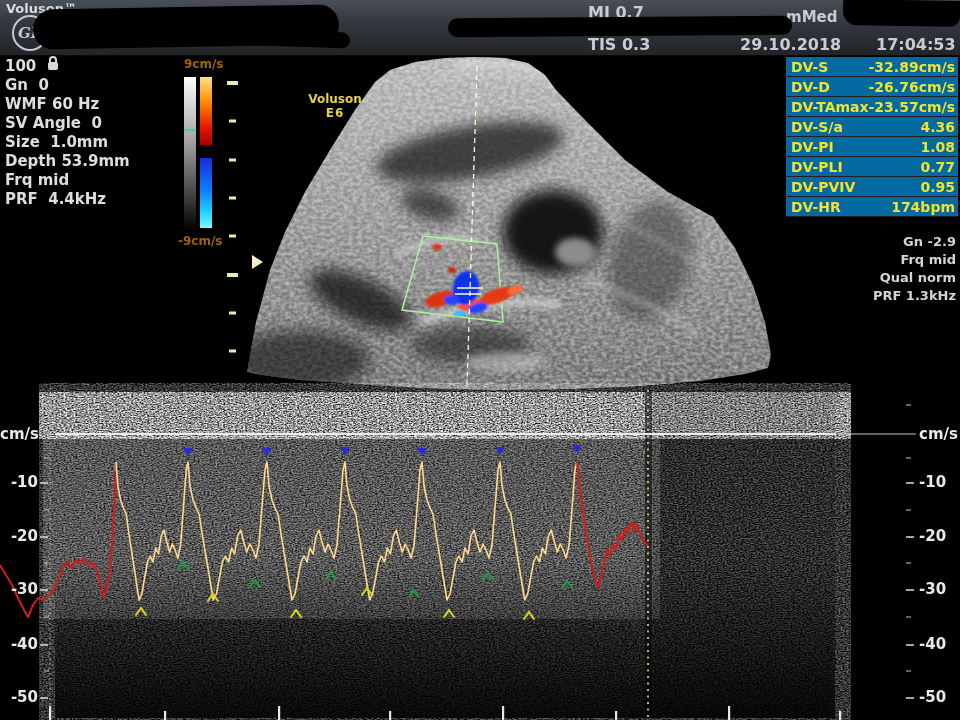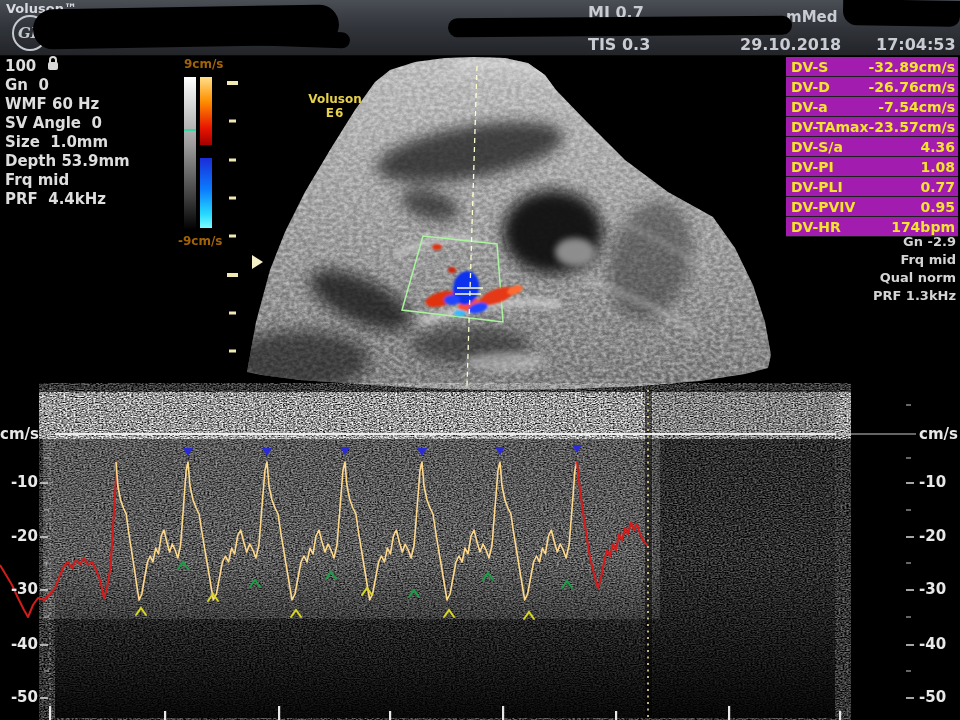--- a/index.html
+++ b/index.html
@@ -32,21 +32,21 @@
   .cbar-top{position:absolute;left:200px;top:77px;width:12px;height:68px;z-index:3;
             background:linear-gradient(#ffe08a,#ff9100 35%,#e81500 75%,#a50000);}
   .cbar-bot{position:absolute;left:200px;top:158px;width:12px;height:70px;z-index:3;
             background:linear-gradient(#1a2cd8,#0b7cff 45%,#26d9ff 80%,#7dfbff);}
   
   .probe{position:absolute;left:306px;top:92px;width:58px;text-align:center;z-index:3;
          color:#e6cf4a;font-weight:bold;}
   .probe .l1{font-size:12px;}
   .probe .l2{font-size:12px;letter-spacing:1px;}
   
-  .meas-panel{position:absolute;left:786px;top:57px;width:172px;z-index:3;background:#a21caf;text-align:right;}
+  .meas-panel{position:absolute;left:786px;top:57px;width:172px;z-index:3;background:#0369a1;text-align:right;}
   .meas-row{display:flex;justify-content:space-between;align-items:center;height:19px;
             border-bottom:1px solid #1f1f1f;padding:0 3px 0 5px;}
   .m-lbl,.m-val{color:#f2e32b;font-size:14px;font-weight:bold;white-space:nowrap;}
   
   .dopset{position:absolute;left:790px;top:233px;width:166px;z-index:3;text-align:right;
           color:#d4d4d4;font-size:13px;font-weight:bold;line-height:18px;}
   
   .ax-lbl{position:absolute;font-size:15px;font-weight:bold;color:#e8e8e8;white-space:nowrap;z-index:3;}
   .ax-left{left:0;width:38px;text-align:right;}
   .ax-right{left:919px;width:41px;text-align:left;}
@@ -268,24 +268,20 @@
   <div class="meas-panel" id="meas-rows">
       <div class="meas-row">
         <span class="m-lbl">DV-S</span>
         <span class="m-val">-32.89cm/s</span>
       </div>
       <div class="meas-row">
         <span class="m-lbl">DV-D</span>
         <span class="m-val">-26.76cm/s</span>
       </div>
       <div class="meas-row">
-        <span class="m-lbl">DV-a</span>
-        <span class="m-val">-7.54cm/s</span>
-      </div>
-      <div class="meas-row">
         <span class="m-lbl">DV-TAmax</span>
         <span class="m-val">-23.57cm/s</span>
       </div>
       <div class="meas-row">
         <span class="m-lbl">DV-S/a</span>
         <span class="m-val">4.36</span>
       </div>
       <div class="meas-row">
         <span class="m-lbl">DV-PI</span>
         <span class="m-val">1.08</span>

